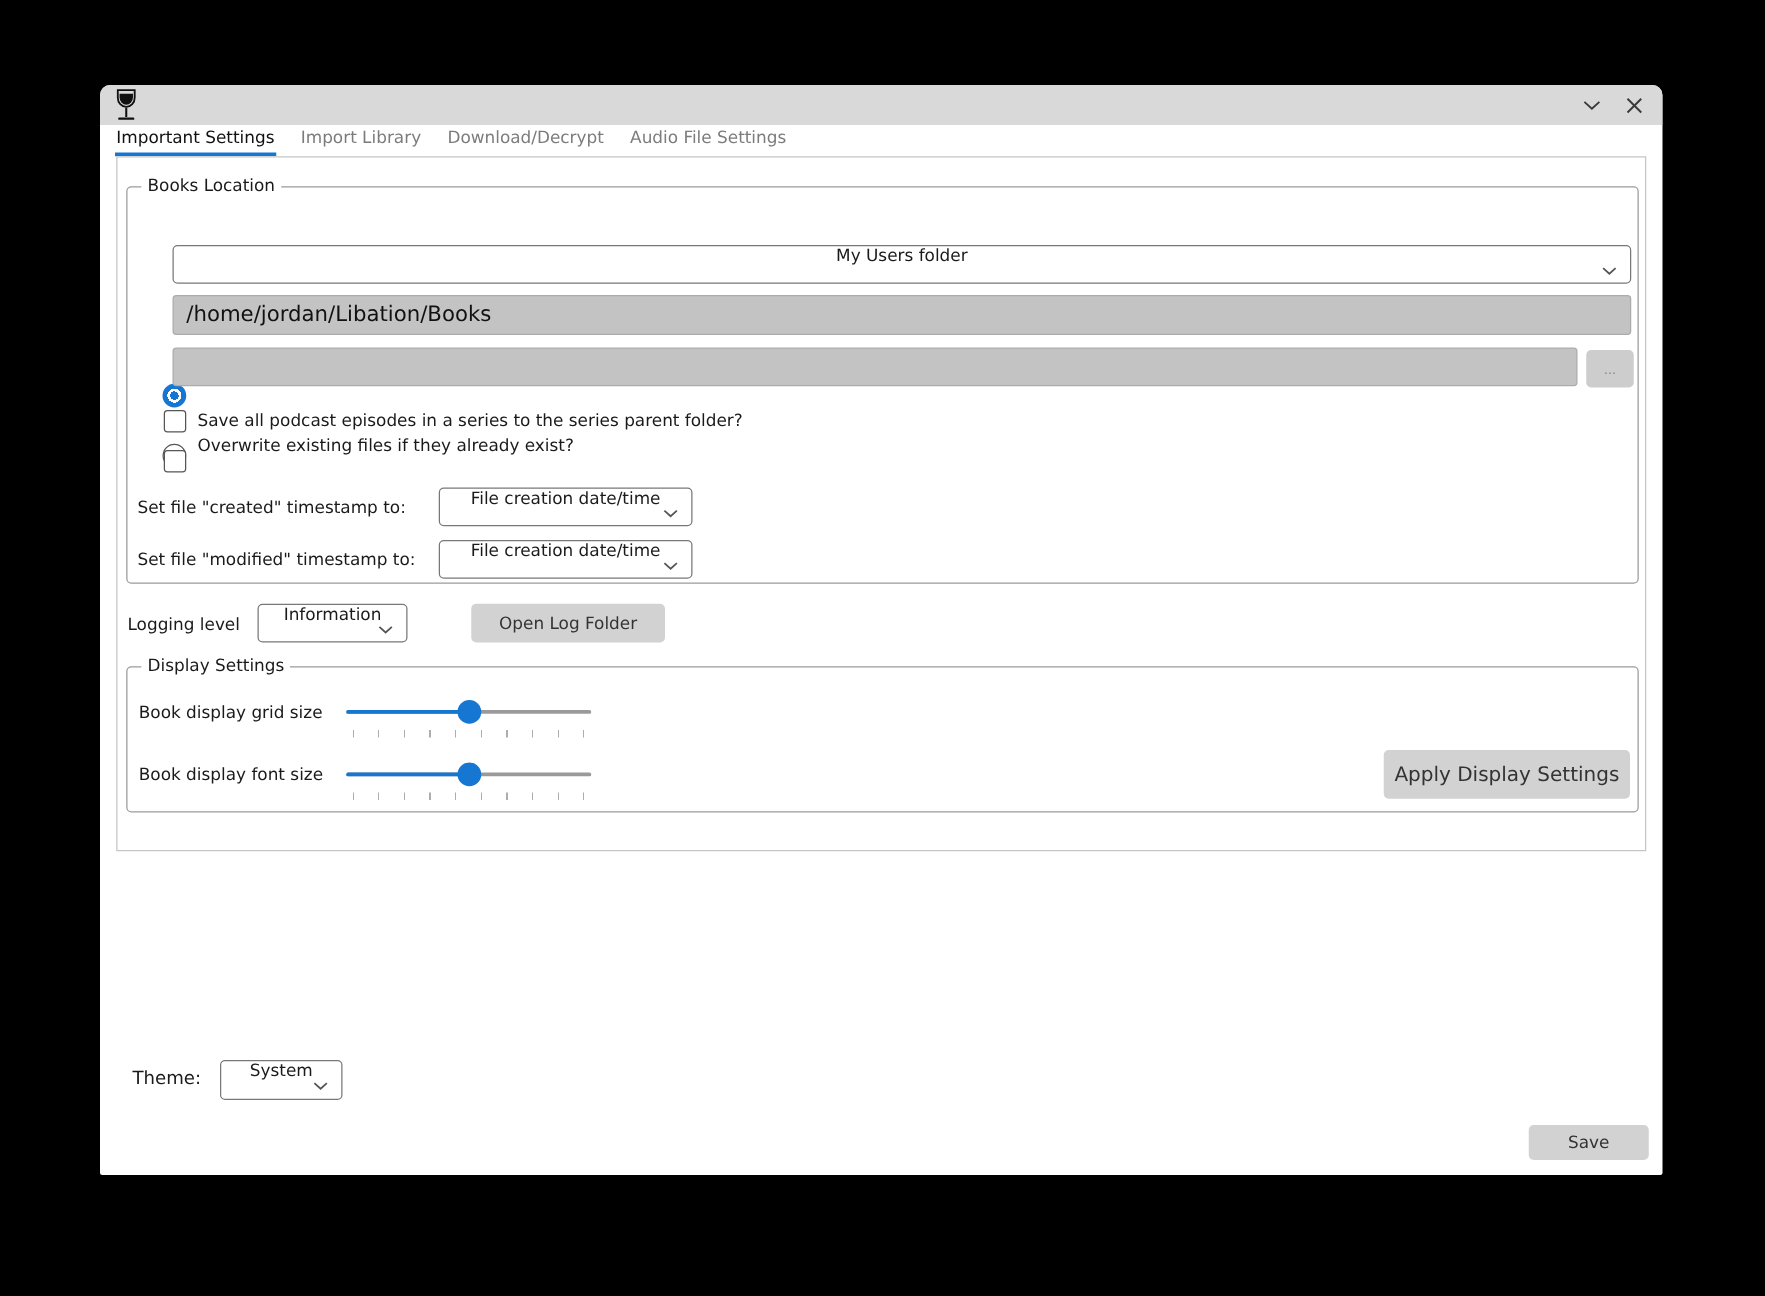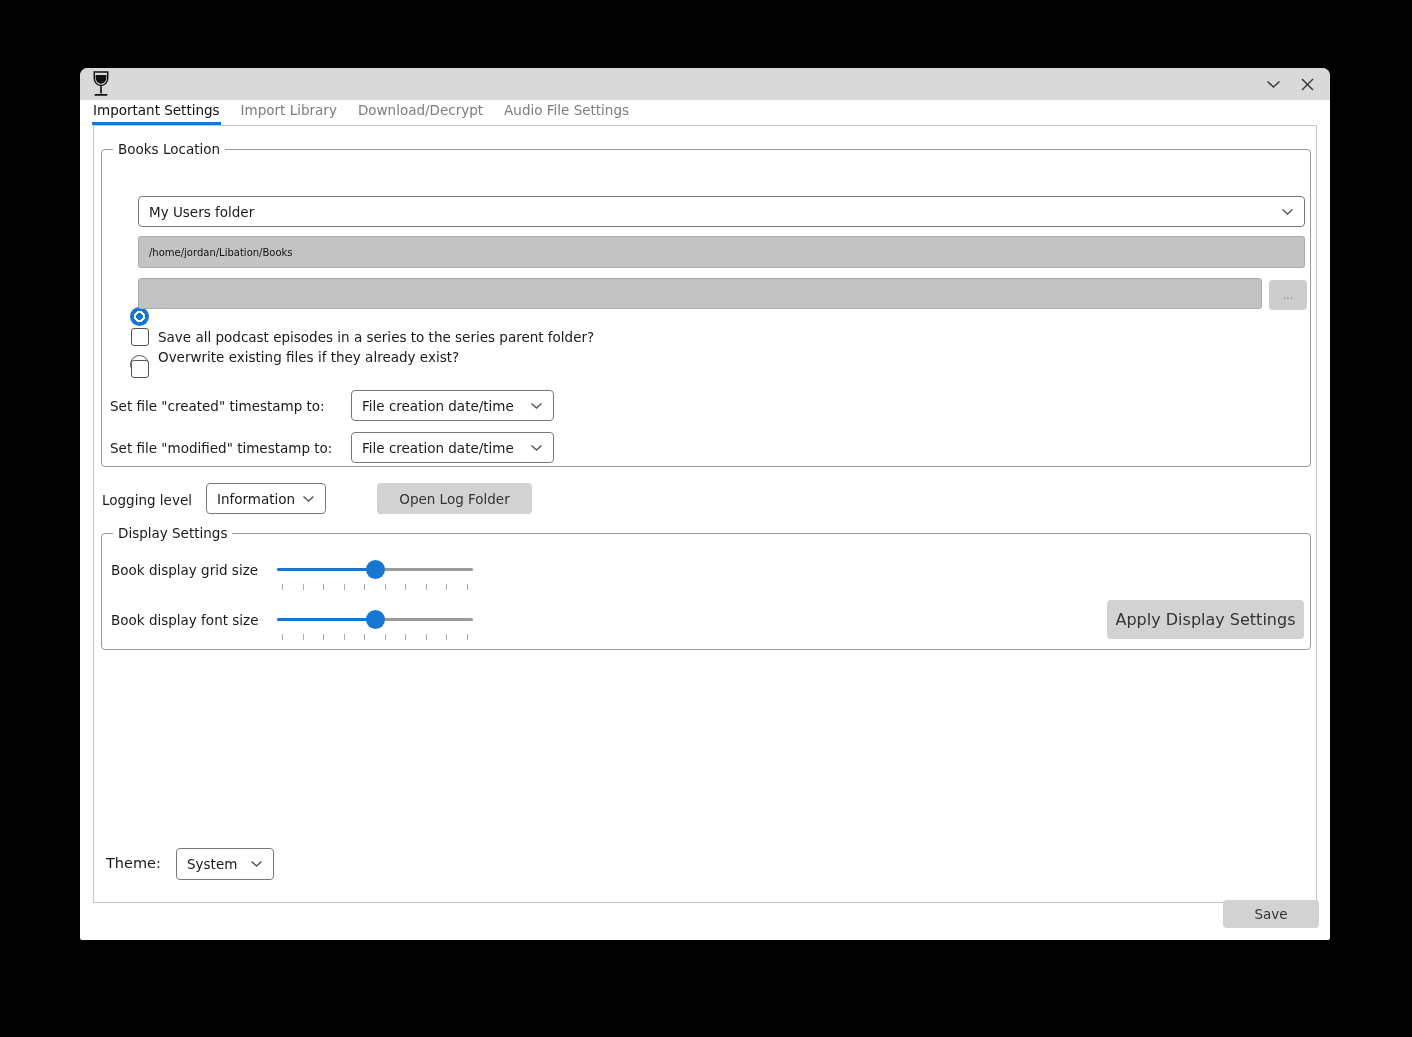--- a/index.html
+++ b/index.html
@@ -12,40 +12,40 @@
   .win-title { width:100%; text-align:center; font-size:13.5px; color:#1a1a1a; }
   .win-controls { position:absolute; right:14px; top:0; height:32px; display:flex; align-items:center; gap:16px; }
   .win-btn { width:18px; height:18px; display:flex; align-items:center; justify-content:center; cursor:pointer; }
 
   
   .tabstrip { position:absolute; left:12px; top:32px; height:25px; display:flex; gap:19px; align-items:flex-end; }
   .tab { font-size:13.5px; color:#7c7c7c; padding:3px 1px 4px 1px; border-bottom:3px solid transparent; cursor:pointer; white-space:nowrap; }
   .tab.active { color:#111; border-bottom-color:#1577d2; }
 
   
-  .panel { position:absolute; left:13px; top:57px; width:1224px; height:778px; border:1px solid #c5c5c5; background:#fff; }
+  .panel { position:absolute; left:13px; top:57px; width:1224px; height:556px; border:1px solid #c5c5c5; background:#fff; }
 
   .groupbox { position:absolute; border:1px solid #9b9b9b; border-radius:4px; background:#fff; }
   .group-legend { position:absolute; top:-9px; left:11px; background:#fff; padding:0 5px; font-size:13.5px; color:#1a1a1a; }
 
   .gb-books { left:7px; top:23px; width:1210px; height:318px; }
   .gb-display { left:7px; top:407px; width:1210px; height:117px; }
 
   .desc-text { position:absolute; left:13px; top:16px; font-size:13.5px; color:#1a1a1a; }
 
-  .combo { position:absolute; background:#fff; border:1px solid #787878; border-radius:4px; display:flex; align-items:center; font-size:13.5px; color:#1a1a1a; padding:0 10px; cursor:pointer; overflow:hidden; white-space:nowrap; }
+  .combo { position:absolute; background:#fff; border:1px solid #787878; border-radius:4px; display:flex; align-items:center; font-size:13.5px; color:#1a1a1a; padding:0 10px; cursor:pointer; overflow:hidden; white-space:nowrap;flex-direction:column; }
   .combo .chev { margin-left:auto; flex:0 0 auto; padding-left:6px; display:flex; align-items:center; }
   .combo-folder { left:36px; top:46px; width:1167px; height:31px; }
 
   .radio { position:absolute; width:19px; height:19px; border-radius:50%; border:1.5px solid #565656; background:#fff; cursor:pointer; }
   .radio.on { border:none; background:radial-gradient(circle, #1577d2 0 3.4px, #ffffff 3.4px 5.6px, #1577d2 5.6px 10px); }
   .radio1 { left:28px; top:157px; }
   .radio2 { left:28px; top:205px; }
 
-  .pathfield { position:absolute; background:#c3c3c3; border:1px solid #ababab; border-radius:3px; font-size:10px; color:#111; display:flex; align-items:center; padding:0 10px; }
+  .pathfield { position:absolute; background:#c3c3c3; border:1px solid #ababab; border-radius:3px; font-size:17px; color:#111; display:flex; align-items:center; padding:0 10px; }
   .pathfield1 { left:36px; top:86px; width:1167px; height:32px; }
   .pathfield2 { left:36px; top:128px; width:1124px; height:31px; }
 
   .browse-btn { position:absolute; left:1167px; top:130px; width:38px; height:30px; background:#cdcdcd; border:none; border-radius:4px; color:#8a8a8a; font-size:12px; display:flex; align-items:center; justify-content:center; cursor:pointer; }
 
   .checkbox { position:absolute; left:29px; width:18px; height:18px; border:1.5px solid #565656; border-radius:3px; background:#fff; cursor:pointer; }
   .cb1 { top:178px; } .cb2 { top:210px; }
   .cb-label { position:absolute; left:56px; font-size:13.5px; color:#1a1a1a; line-height:18px; }
   .cbl1 { top:178px; } .cbl2 { top:198px; }
 

